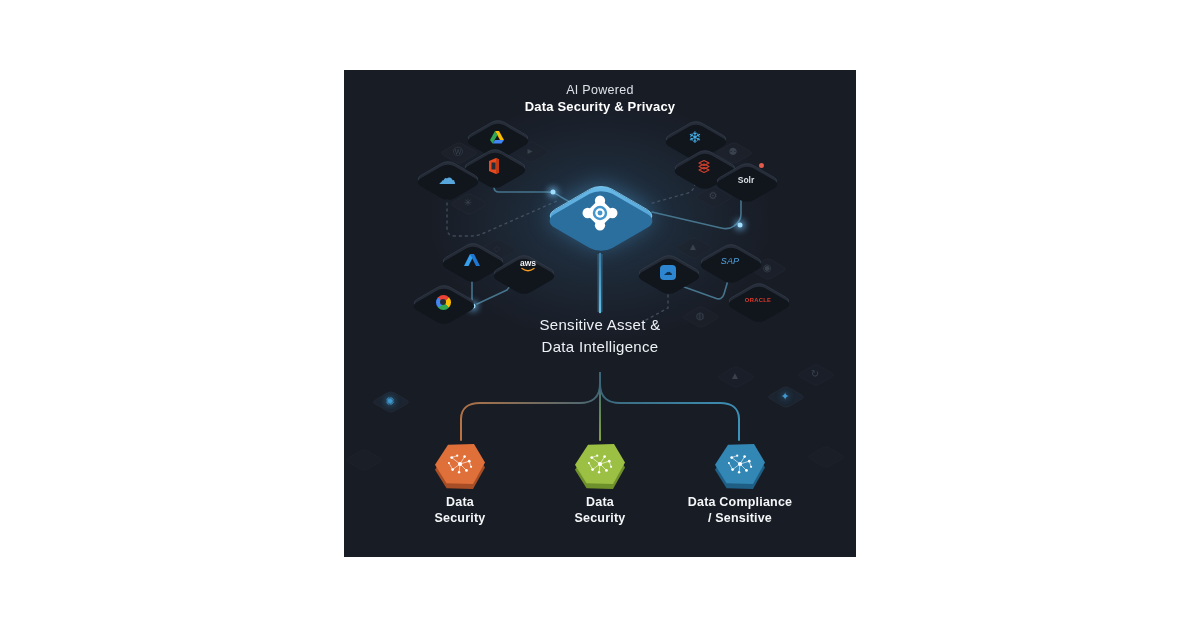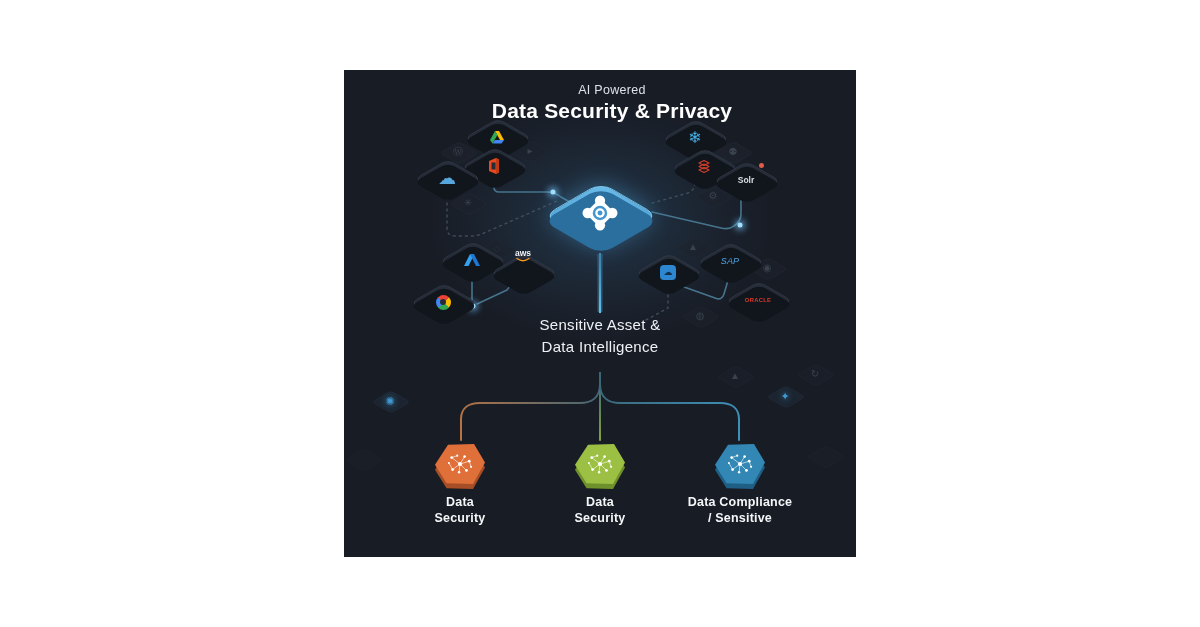--- a/index.html
+++ b/index.html
@@ -1,22 +1,22 @@
 <!DOCTYPE html>
 <html><head>
 <meta charset="utf-8">
 <style>
   html,body{margin:0;padding:0;background:#ffffff;}
   body{width:1200px;height:627px;position:relative;font-family:"Liberation Sans",sans-serif;overflow:hidden;}
   .canvas{position:absolute;left:344px;top:70px;width:512px;height:487px;background:#181c25;overflow:hidden;}
   .glow-center{position:absolute;left:86px;top:30px;width:340px;height:240px;
     background:radial-gradient(ellipse at center,rgba(72,146,202,.22) 0%,rgba(72,146,202,.07) 45%,transparent 72%);pointer-events:none;}
-  .hdr{position:absolute;left:12px;width:512px;text-align:center;color:#e8ecf1;}
+  .hdr{position:absolute;left:0;width:512px;text-align:center;color:#e8ecf1;}
   .hdr-sub{top:13px;font-size:12.5px;letter-spacing:.3px;color:#dde2e8;}
-  .hdr-title{top:29px;font-size:21px;font-weight:bold;color:#ffffff;letter-spacing:.2px;}
+  .hdr-title{top:29px;font-size:13px;font-weight:bold;color:#ffffff;letter-spacing:.2px;}
   .tile{position:absolute;width:46px;height:46px;background:linear-gradient(160deg,#272e3a,#212731);
     border:1px solid #303947;border-radius:9px;transform:scaleY(.58) rotate(45deg);}
   .tile::after{content:'';position:absolute;inset:-1px;border-radius:inherit;background:#11151c;
     transform:translate(4px,4px);z-index:-1;}
   .hub-tile{position:absolute;width:80px;height:80px;border-radius:16px;
     background:linear-gradient(135deg,#6cbdeb,#3f8fc6);border:1px solid #7ecdf4;
     transform:scaleY(.58) rotate(45deg);box-shadow:0 0 28px rgba(80,170,230,.45);}
   .hub-tile::after{content:'';position:absolute;inset:-1px;border-radius:inherit;background:#2b6f9f;
     transform:translate(6px,6px);z-index:-1;}
   .logo{position:absolute;width:26px;height:26px;display:flex;align-items:center;justify-content:center;
@@ -157,21 +157,21 @@
 
   <div class="tile" style="left:105px;top:167px;"></div>
   <div class="logo" style="left:128px;top:190px;">
     <svg width="18" height="14" viewBox="0 0 18 14">
       <polygon points="7,1 11,1 17,13 13,13" fill="#1f77d4"></polygon>
       <polygon points="7,1 1,13 5.5,13 9.5,5" fill="#35a0ee"></polygon>
     </svg>
   </div>
 
   <div class="tile" style="left:156px;top:179px;"></div>
-  <div class="logo" style="left:179px;top:186px;">
+  <div class="logo" style="left:179px;top:196px;justify-content:flex-end;">
     <div class="aws-logo">
       <span class="aws-txt">aws</span>
       <svg width="16" height="6" viewBox="0 0 16 6">
           <path d="M2,1.5 Q8,6 14,1.5" stroke="#f59a23" stroke-width="1.3" fill="none" stroke-linecap="round"></path>
         </svg>
     </div>
   </div>
 
   <div class="tile" style="left:76px;top:209px;"></div>
   <div class="logo" style="left:99px;top:232px;">

